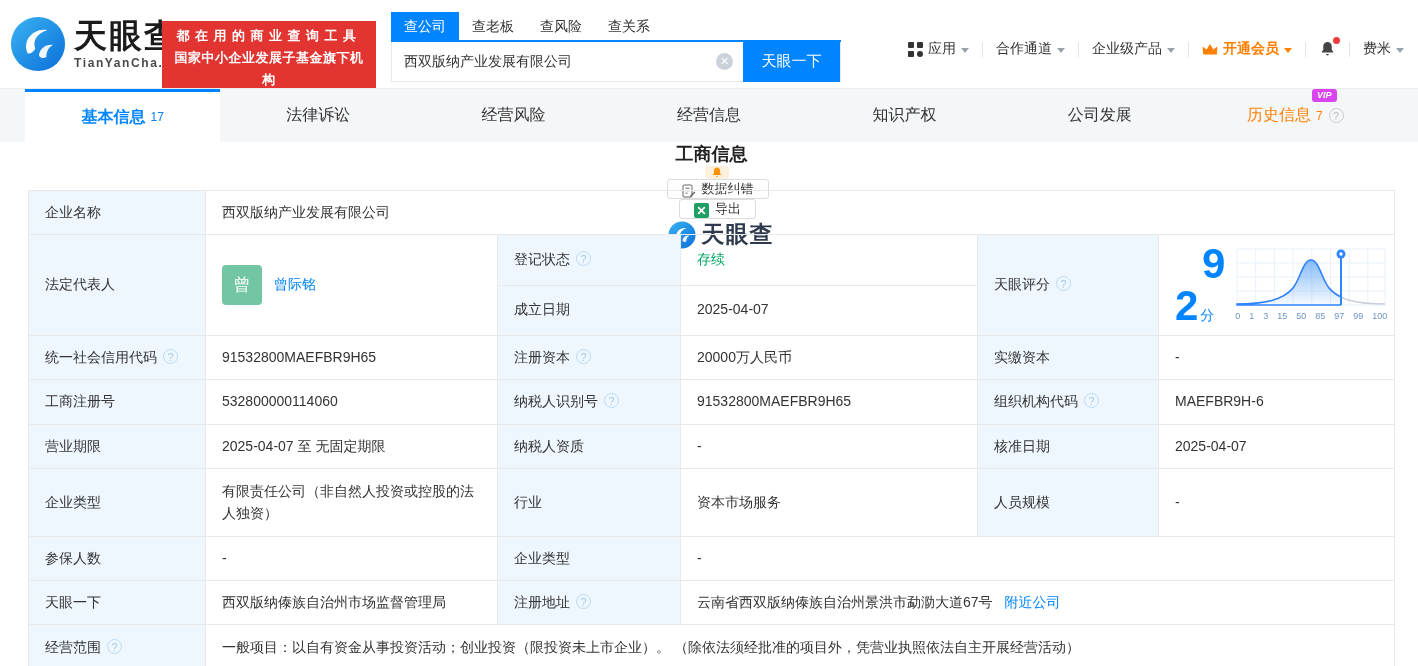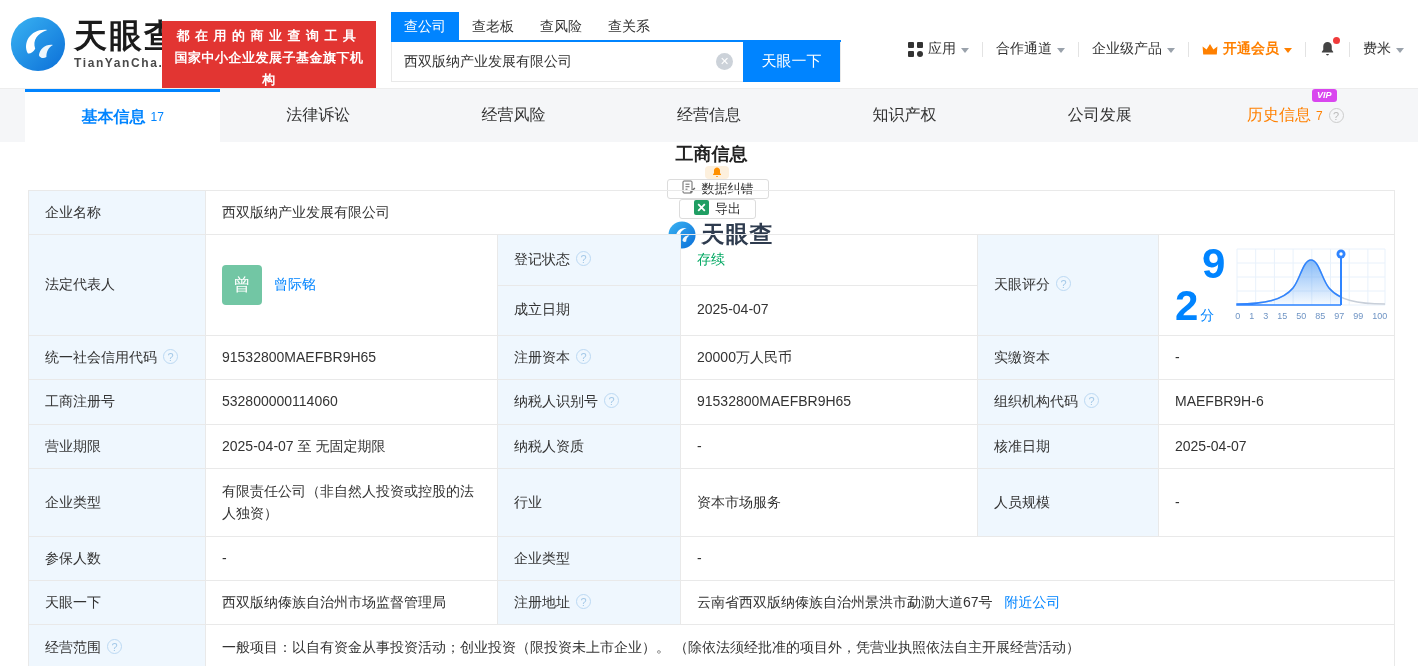--- a/index.html
+++ b/index.html
@@ -61,21 +61,21 @@
   .q::before { content:"?"; }
   .q.blue { border-color:#bcd9f3; color:#a4c9e8; }
 
   
   .sec { position:absolute; top:142px; left:28px; width:1367px; height:48px; display:flex;
     align-items:center;flex-direction:column; }
   .sec-title { font-size:18px; font-weight:bold; color:#222; }
   .bell-badge { width:24px; height:24px; background:#fdf0dd; border-radius:4px; margin-left:10px;
     display:flex; align-items:center; justify-content:center; cursor:pointer; }
   .sec-sp { flex:1; }
-  .sec-btn { height:32px; display:flex; align-items:flex-start; gap:6px; border:1px solid #dcdcdc;
+  .sec-btn { height:32px; display:flex; align-items:flex-end; gap:6px; border:1px solid #dcdcdc;
     background:#fff; border-radius:3px; font-size:13px; color:#333; padding:0 14px; cursor:pointer;
     font-family:inherit; margin-left:12px; }
   .sec-logo { display:flex; align-items:center; gap:6px; margin-left:18px; }
   .sec-logo svg { width:28px; height:28px; }
   .sec-logo .t { font-size:23px; font-weight:bold; color:#2e3b4e; letter-spacing:1px; }
 
   
   table.info { position:absolute; top:190px; left:28px; width:1367px; border-collapse:collapse;
     table-layout:fixed; font-size:14px; color:#333; }
   .info td { border:1px solid #e9e9e9; padding:8px 16px; vertical-align:middle; line-height:1.55;

